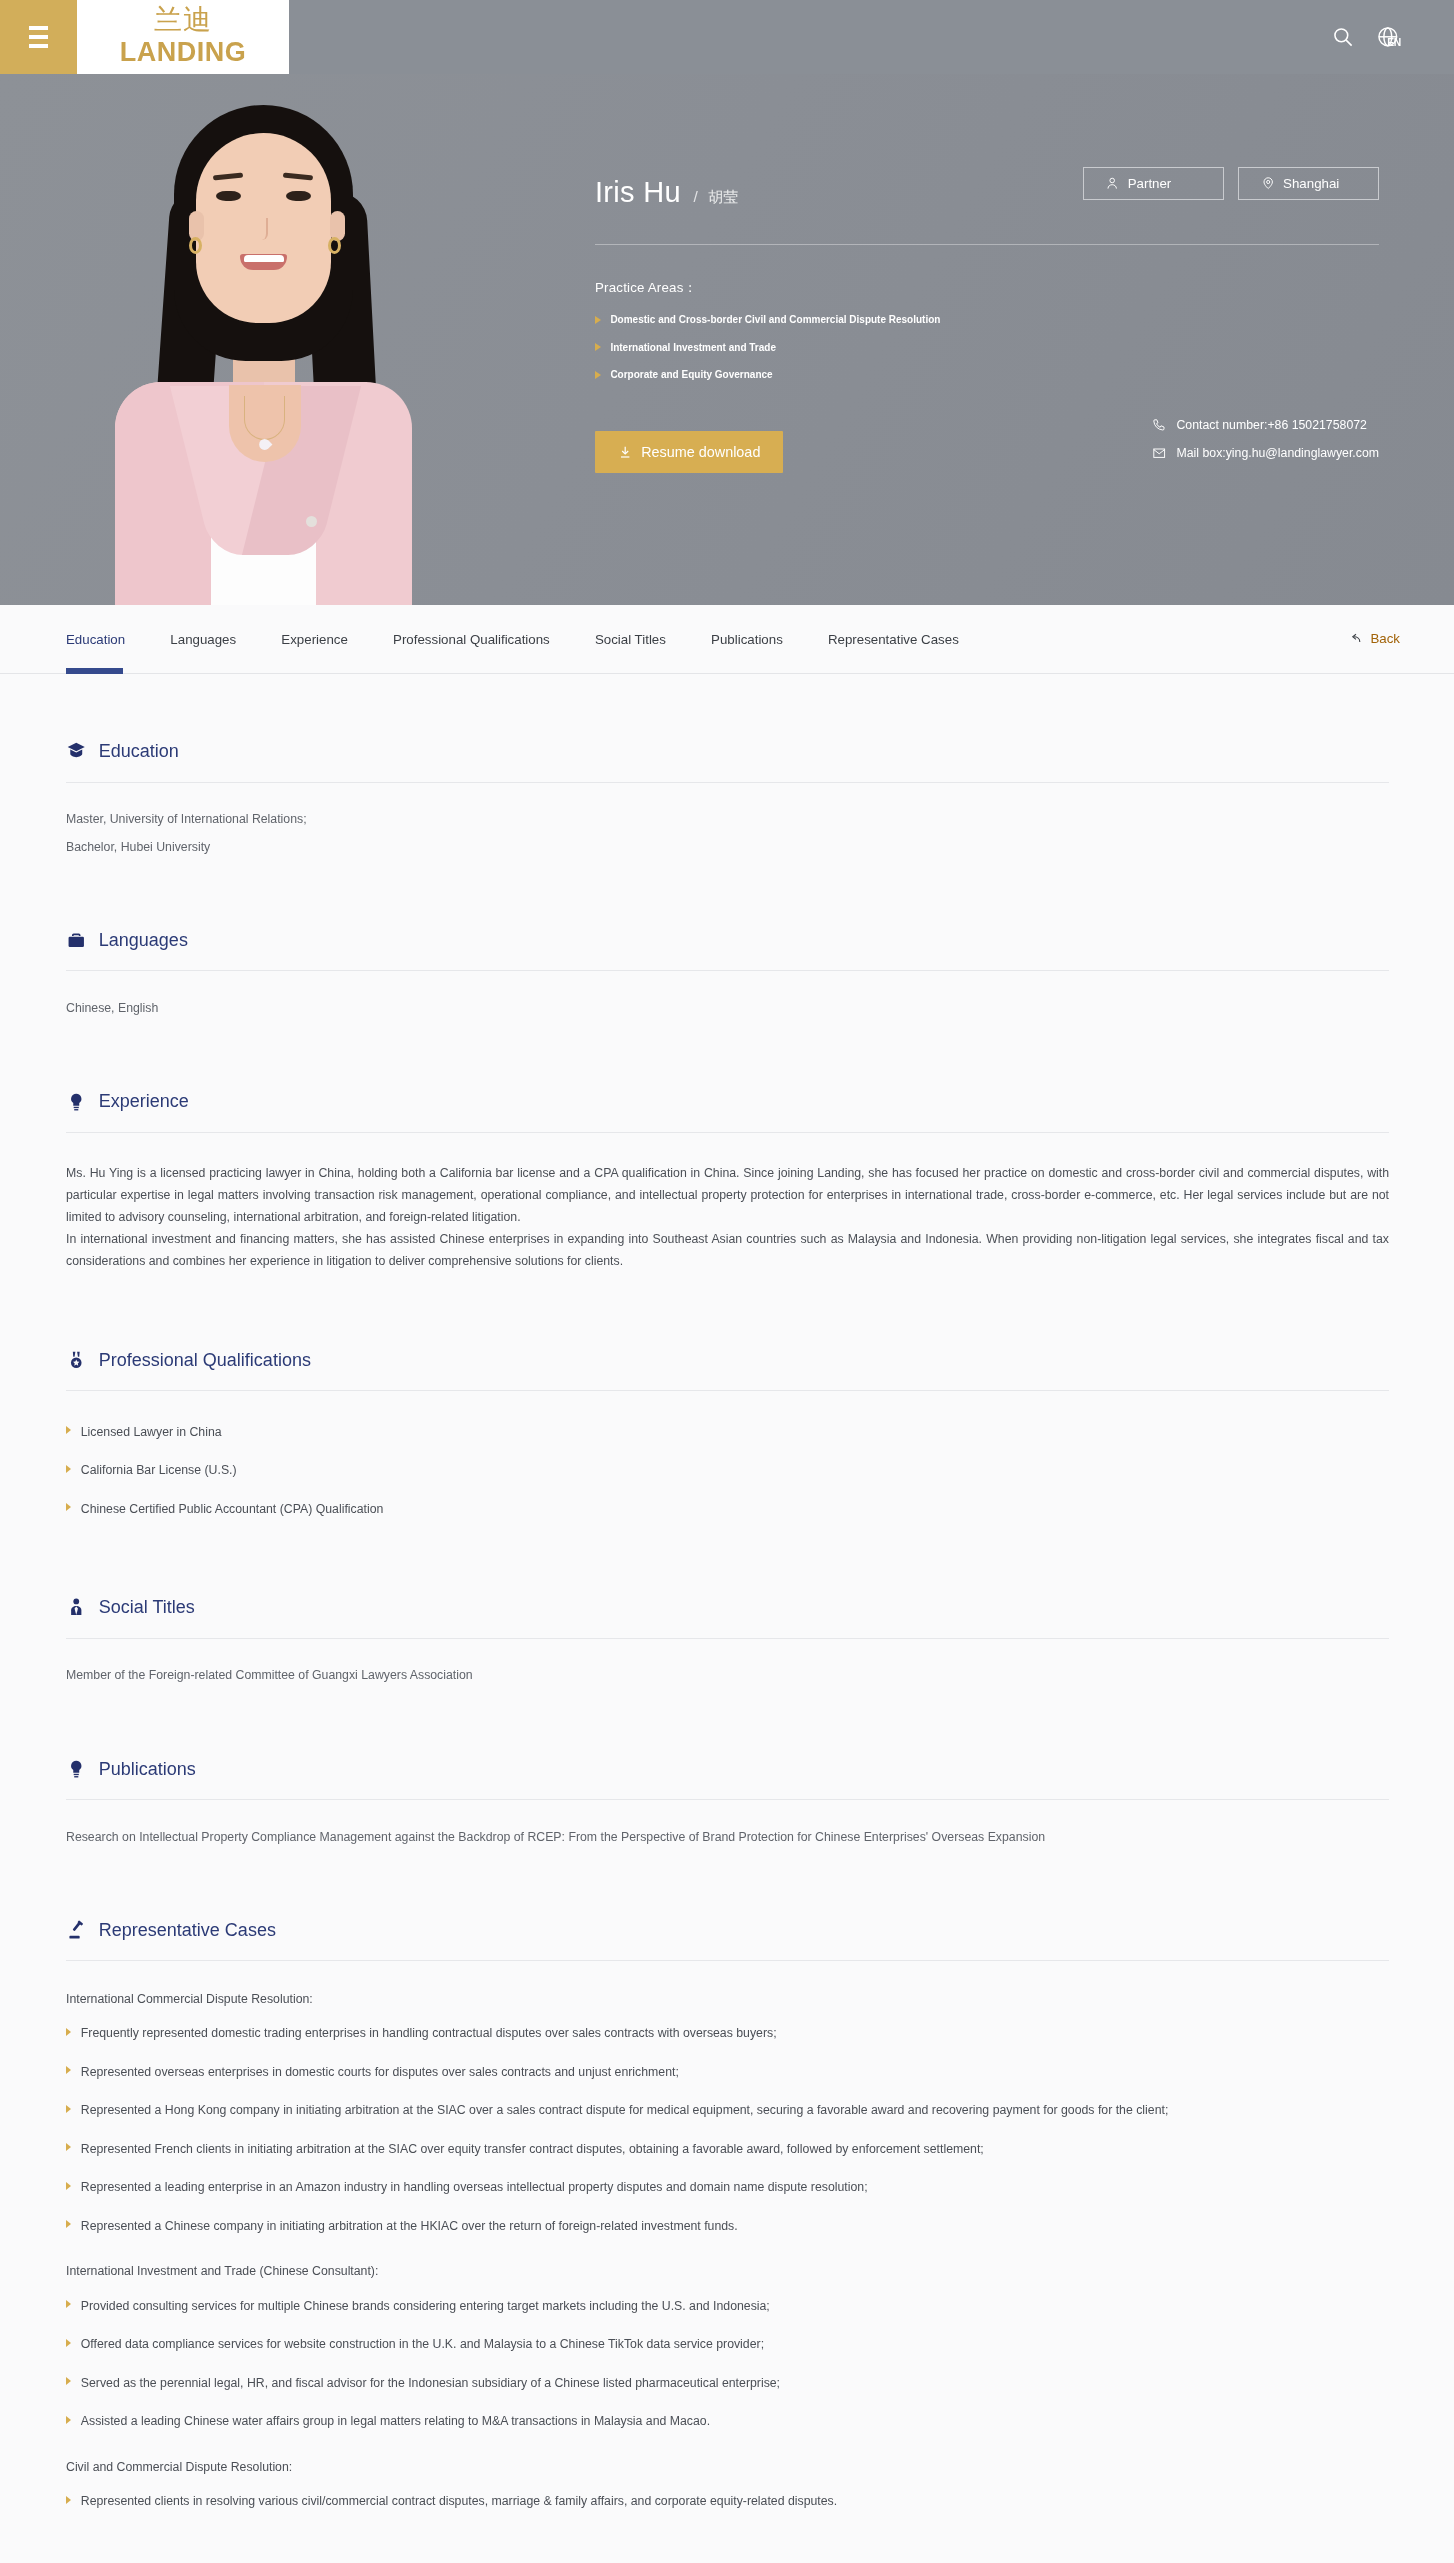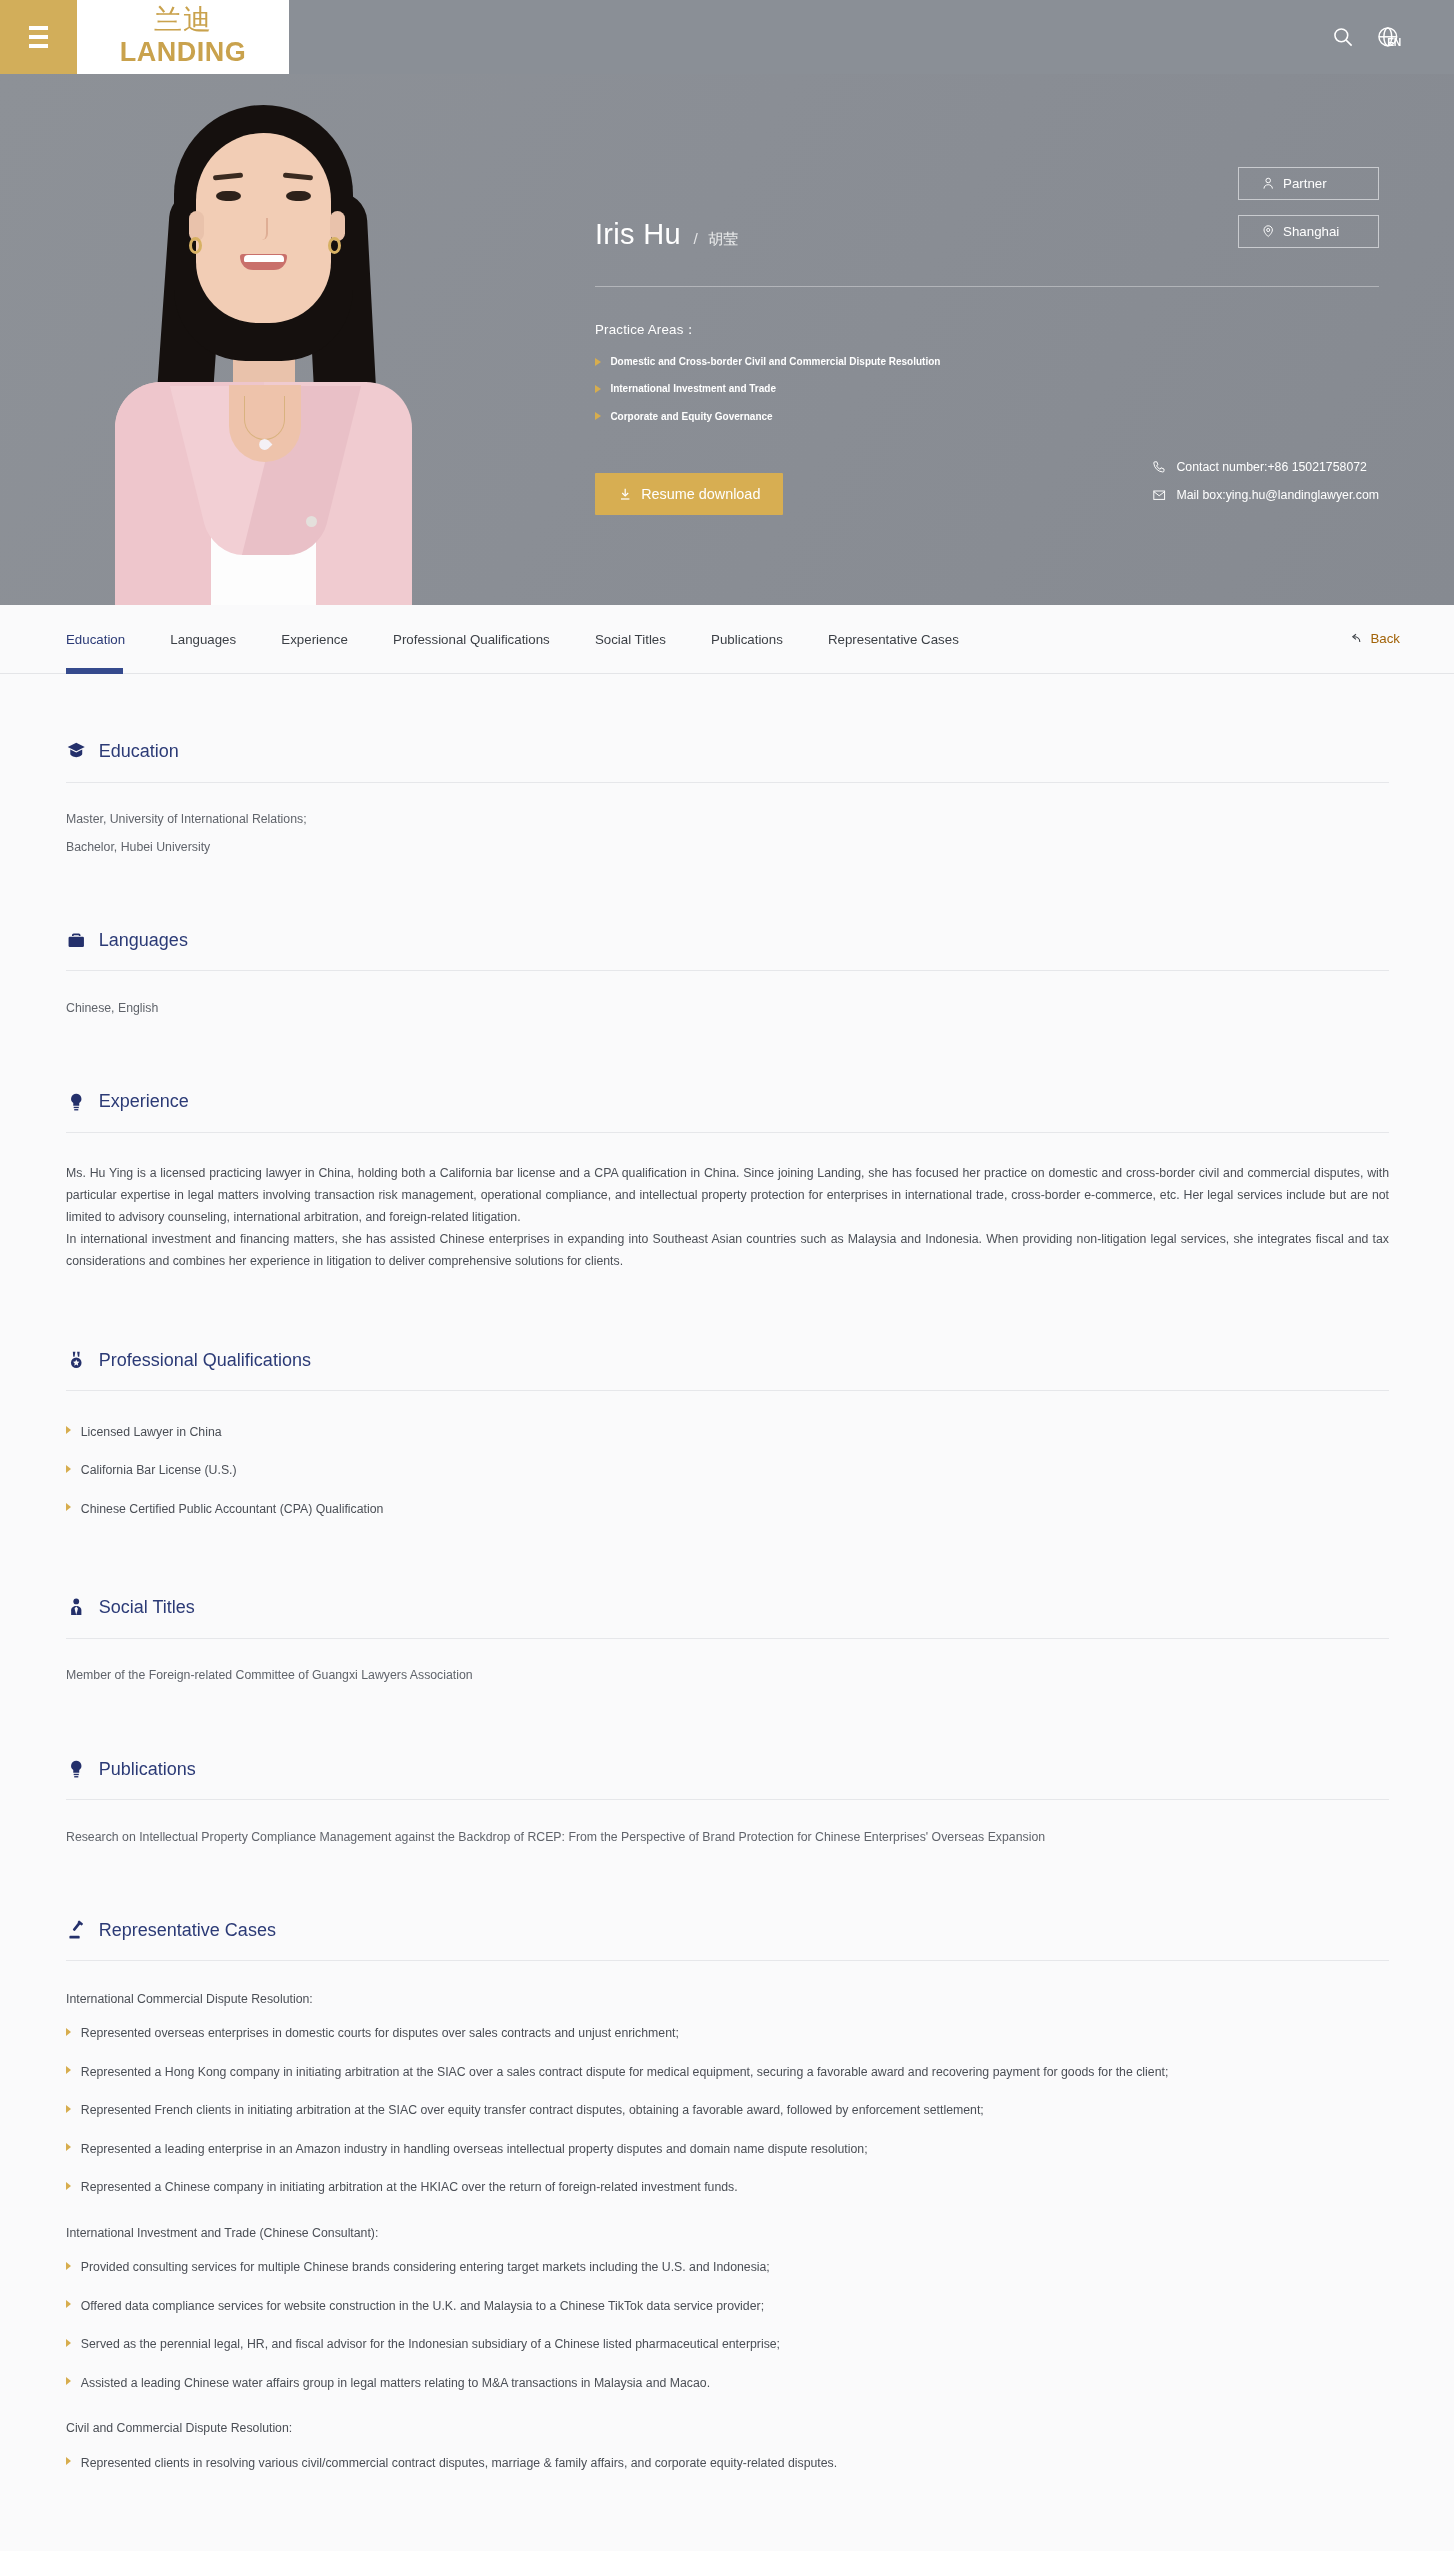--- a/index.html
+++ b/index.html
@@ -140,21 +140,21 @@
 
   .hero-body {
     position: absolute; left: 595px; top: 0;
     width: 784px; padding-top: 93px;
   }
   .hero-titlerow { display:flex; align-items:flex-end; justify-content:space-between; }
   .hero-name { font-size: 29px; color:#fff; font-weight: 500; letter-spacing:0.3px; }
   .hero-sep { font-size:15.4px; color:#e3e4e6; margin:0 8.2px 4.1px 10.3px; display:inline-block; }
   .hero-cn { font-size:15px; color:#eceded; display:inline-block; margin-bottom:3.6px;
              font-family:"DejaVu Sans", sans-serif; }
-  .hero-badges { display:flex; gap: 14.4px; margin-bottom: 4px; flex-direction: column; }
+  .hero-badges { display:flex; gap: 14.4px; margin-bottom: 10px; }
   .badge {
     border:0.5px solid #c9cbcf; color:#fff; font-size:13.3px;
     padding: 8.2px 21.5px; display:flex; align-items:center; gap:8.2px;
     min-width: 141px; cursor:pointer;
   }
   .hero-rule { height:0.5px; background: rgba(255,255,255,.35); margin-top: 34px; }
   .hero-label { color:#fff; font-size:13.3px; margin-top: 34px; letter-spacing:0.2px; }
   .pa-list { margin-top: 17.4px; }
   .pa-item { display:flex; align-items:center; gap:9.2px; margin-bottom: 16.4px; }
   .pa-arrow { width:0;height:0;border-top:4.6px solid transparent;border-bottom:4.6px solid transparent;
@@ -482,20 +482,24 @@
       <span class="sec-title">Representative Cases</span>
     </div>
     <div class="sec-rule"></div>
     <div class="sec-body">
 
       <div class="case-group">
         <div class="case-group-title">International Commercial Dispute Resolution:</div>
         <div class="bullet-list">
           <div class="bullet">
               <span class="b-arrow"></span>
+              <span class="b-text">Frequently represented domestic trading enterprises in handling contractual disputes over sales contracts with overseas buyers;</span>
+            </div>
+          <div class="bullet">
+              <span class="b-arrow"></span>
               <span class="b-text">Represented overseas enterprises in domestic courts for disputes over sales contracts and unjust enrichment;</span>
             </div>
           <div class="bullet">
               <span class="b-arrow"></span>
               <span class="b-text">Represented a Hong Kong company in initiating arbitration at the SIAC over a sales contract dispute for medical equipment, securing a favorable award and recovering payment for goods for the client;</span>
             </div>
           <div class="bullet">
               <span class="b-arrow"></span>
               <span class="b-text">Represented French clients in initiating arbitration at the SIAC over equity transfer contract disputes, obtaining a favorable award, followed by enforcement settlement;</span>
             </div>

